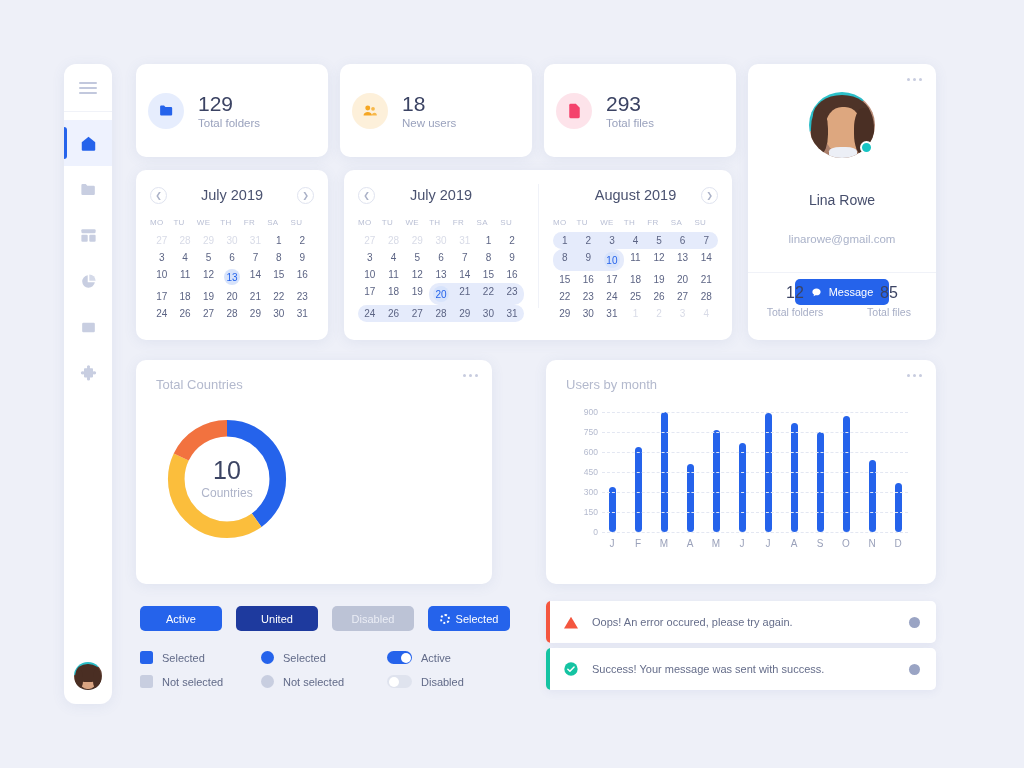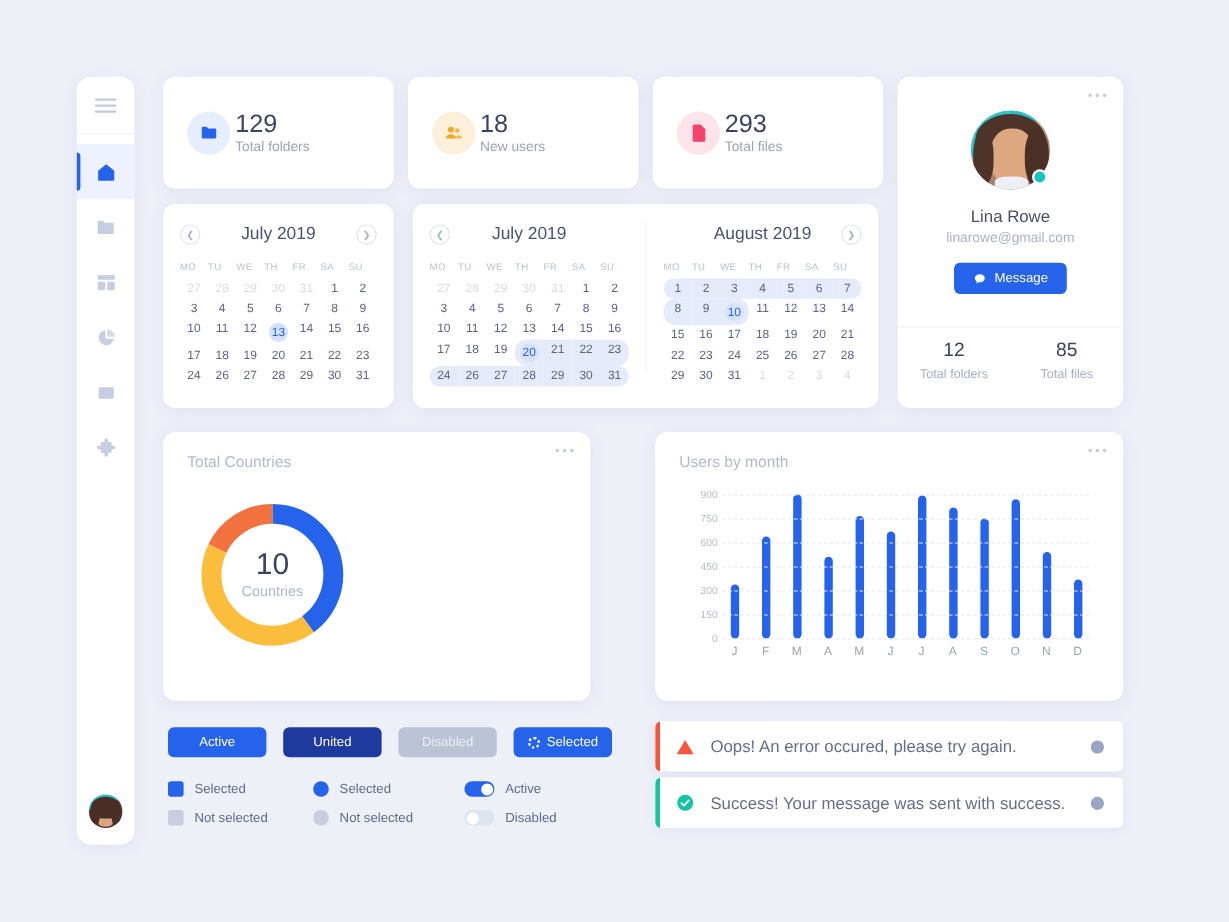--- a/index.html
+++ b/index.html
@@ -47,21 +47,21 @@
 
   
   .card {
     position:absolute; background:#fff; border-radius:10px;
     box-shadow: 0 2px 14px rgba(80,95,160,.09);
   }
   .dots { position:absolute; right:14px; top:14px; display:flex; gap:3px; }
   .dots i { width:3px; height:3px; border-radius:50%; background:#c7ccdf; display:block; }
 
   
-  .stat { width:192px; height:93px; top:64px; display:flex; align-items:center; padding-left:20px; gap:4px; }
+  .stat { width:192px; height:93px; top:64px; display:flex; align-items:center; padding-left:12px; gap:14px; }
   .stat-ic { width:36px; height:36px; border-radius:50%; display:flex; align-items:center; justify-content:center; flex:0 0 auto; }
   .stat-num { font-size:21px; color:#3b4363; line-height:1.1; font-weight:400; }
   .stat-lbl { font-size:11.5px; color:#9aa2bd; margin-top:2px; }
 
   
   .cal-card { top:170px; height:170px; }
   .cal { padding:12px 14px 0; }
   .cal-head { display:flex; align-items:center; justify-content:space-between; height:26px; }
   .cal-title { font-size:14.5px; color:#4a5270; flex:1; text-align:center; }
   .navbtn { width:17px; height:17px; border:1px solid #dfe3ef; border-radius:50%;
@@ -74,21 +74,21 @@
   .grid .d.range { background:#e5ebfb; }
   .grid .d.range.rs { border-radius:10px 0 0 10px; }
   .grid .d.range.re { border-radius:0 10px 10px 0; }
   .grid .d.sel > span {
     display:inline-flex; align-items:center; justify-content:center;
     width:16px; height:16px; border-radius:50%; background:#d7e3fb; color:#2563eb;
   }
 
   
   .prof { left:748px; top:64px; width:188px; height:276px; }
-  .prof-body { display:flex; flex-direction:column; align-items:center; padding-top:28px; }
+  .prof-body { display:flex; flex-direction:column; align-items:center; padding-top:28px;gap:20px; }
   .pav { position:relative; width:66px; height:66px; border-radius:50%; overflow:hidden;
          background: linear-gradient(150deg,#2ec9cc 0%,#2ab8c6 38%,#c69a86 39%,#8a5f4a 100%); }
   .pav .hair  { position:absolute; left:6%;  top:4%;  width:88%; height:64%; background:#4e3328; border-radius:50% 50% 34% 34%; }
   .pav .face  { position:absolute; left:24%; top:22%; width:56%; height:70%; background:#dda77f; border-radius:46% 46% 42% 42%; }
   .pav .hairL { position:absolute; left:3%;  top:26%; width:26%; height:68%; background:#4e3328; border-radius:44%; }
   .pav .hairR { position:absolute; right:2%; top:24%; width:30%; height:72%; background:#4a2f24; border-radius:44%; }
   .pav .neck  { position:absolute; left:30%; bottom:0; width:42%; height:16%; background:#eceff6; border-radius:40% 40% 0 0; }
   .pdot { position:absolute; right:2px; bottom:4px; width:13px; height:13px;
           border-radius:50%; background:#17c4c4; border:2px solid #fff; }
   .pav-wrap { position:relative; }
@@ -156,21 +156,21 @@
   .tg i { position:absolute; top:1.5px; width:10px; height:10px; border-radius:50%; background:#fff; display:block; }
   .tg.on i { right:1.5px; }
   .tg.off i { left:1.5px; }
 
   
   .alert { left:546px; width:390px; height:42px; background:#fff; border-radius:5px;
     position:absolute; box-shadow:0 2px 10px rgba(80,95,160,.08);
     display:flex; align-items:center; overflow:hidden; }
   .alert .stripe { width:4px; height:100%; flex:0 0 auto; }
   .alert .aic { width:42px; display:flex; align-items:center; justify-content:center; flex:0 0 auto; }
-  .alert .atx { font-size:14px; color:#656d8a; flex:1; }
+  .alert .atx { font-size:11px; color:#656d8a; flex:1; }
   .alert .acl { width:11px; height:11px; border-radius:50%; background:#9aa4c4; margin-right:16px; flex:0 0 auto; }
 </style>
 </head>
 <body>
 
 <div class="page">
 
   <div class="sidebar">
     <div class="sb-top">
       <div class="burger">

